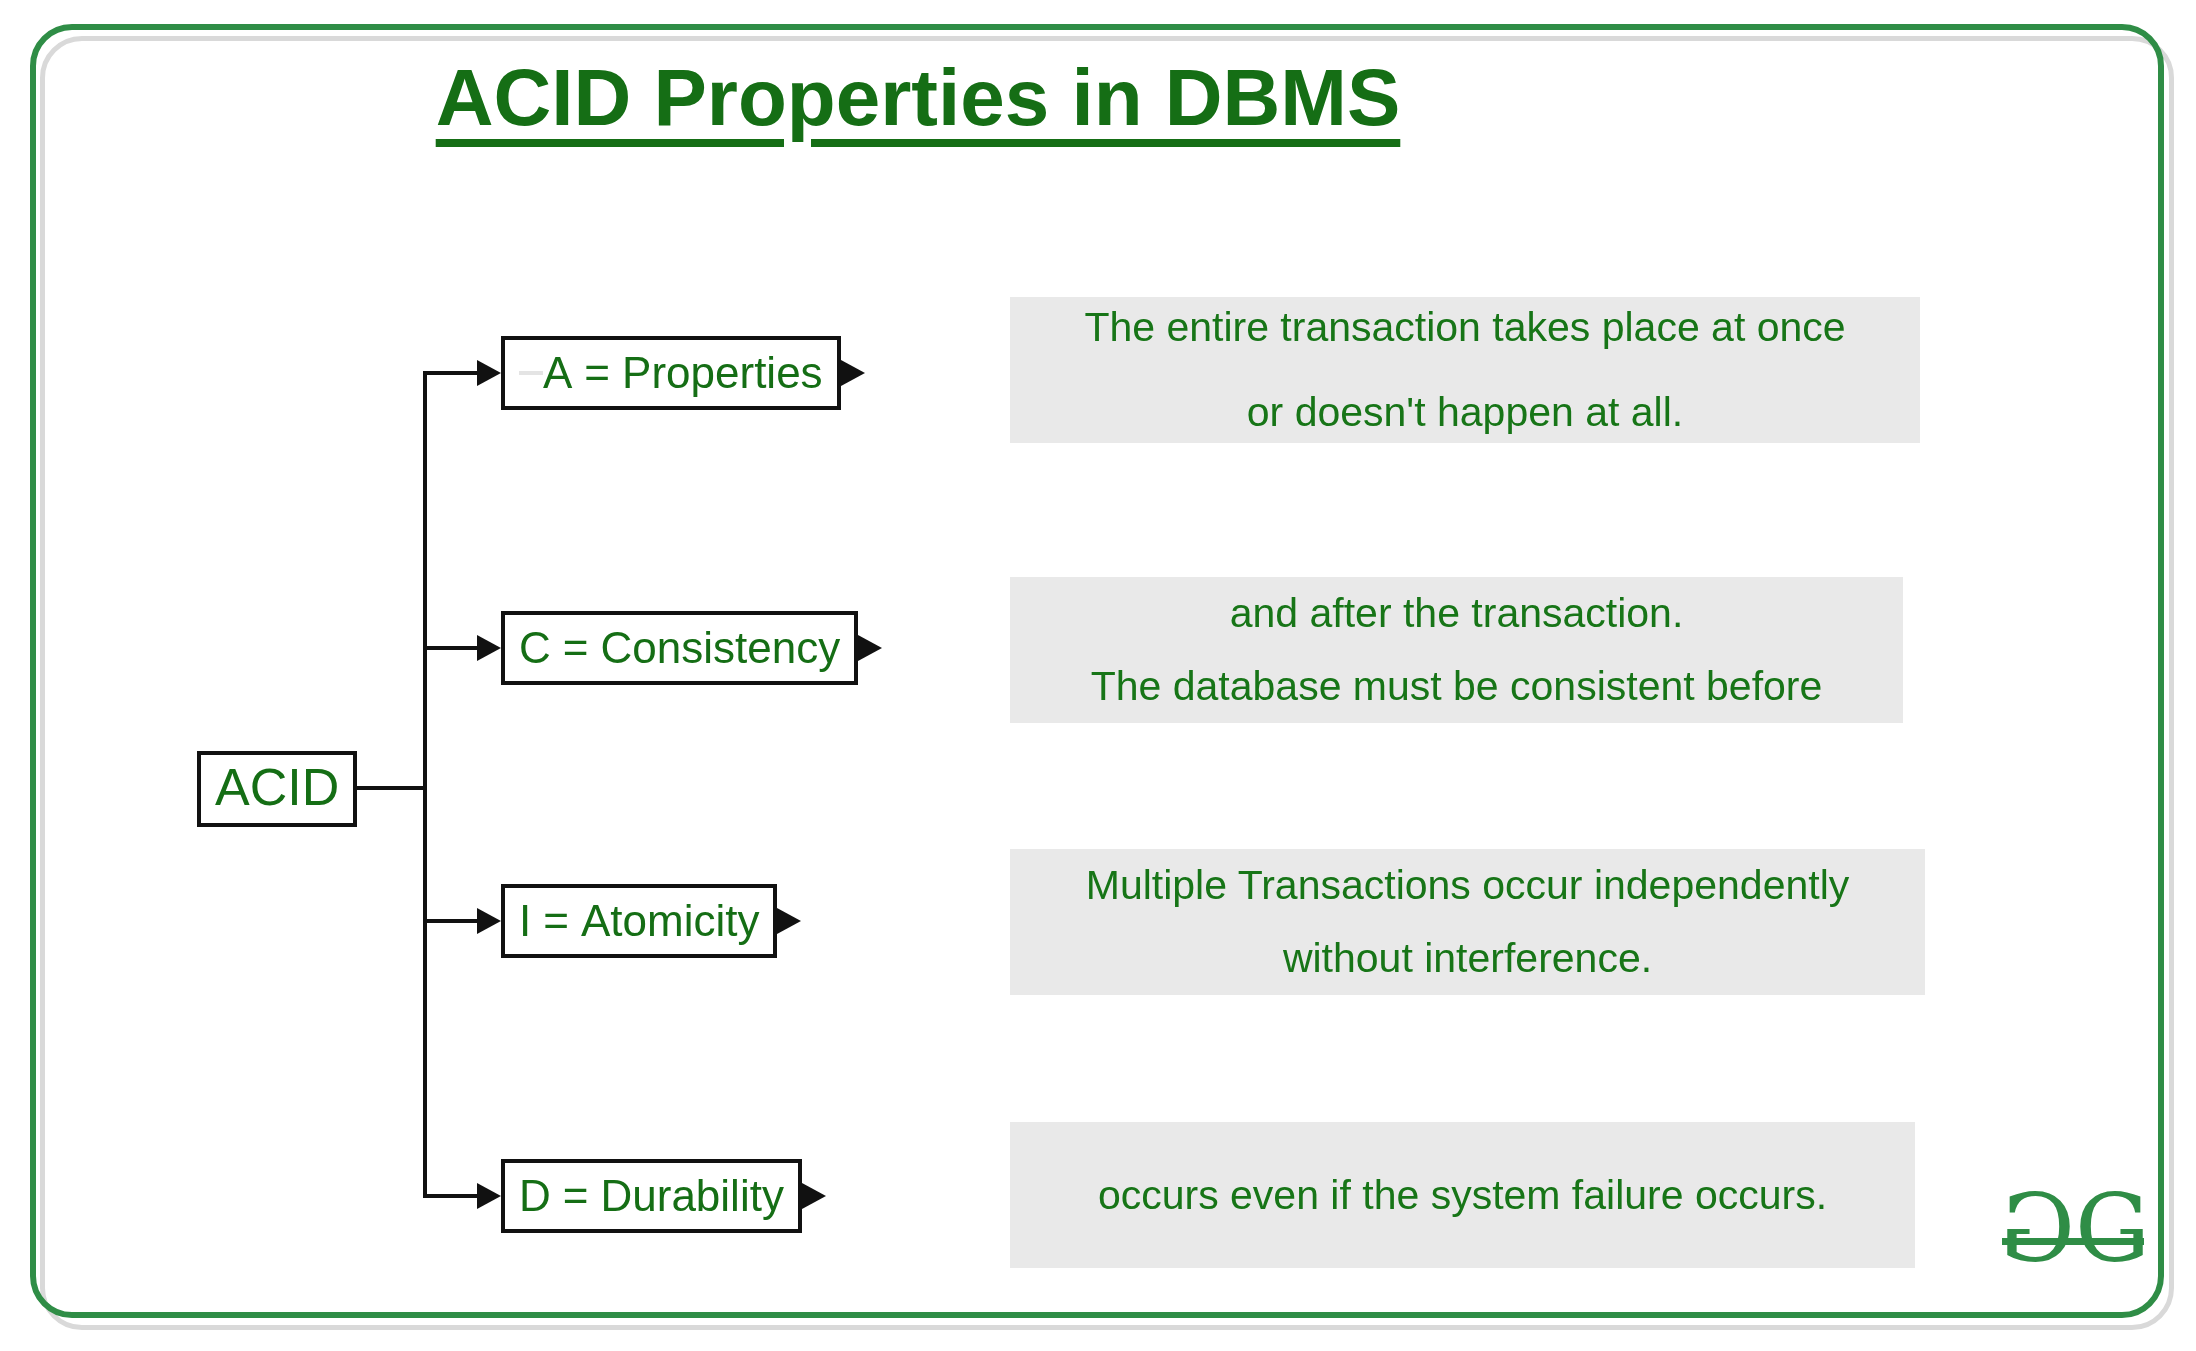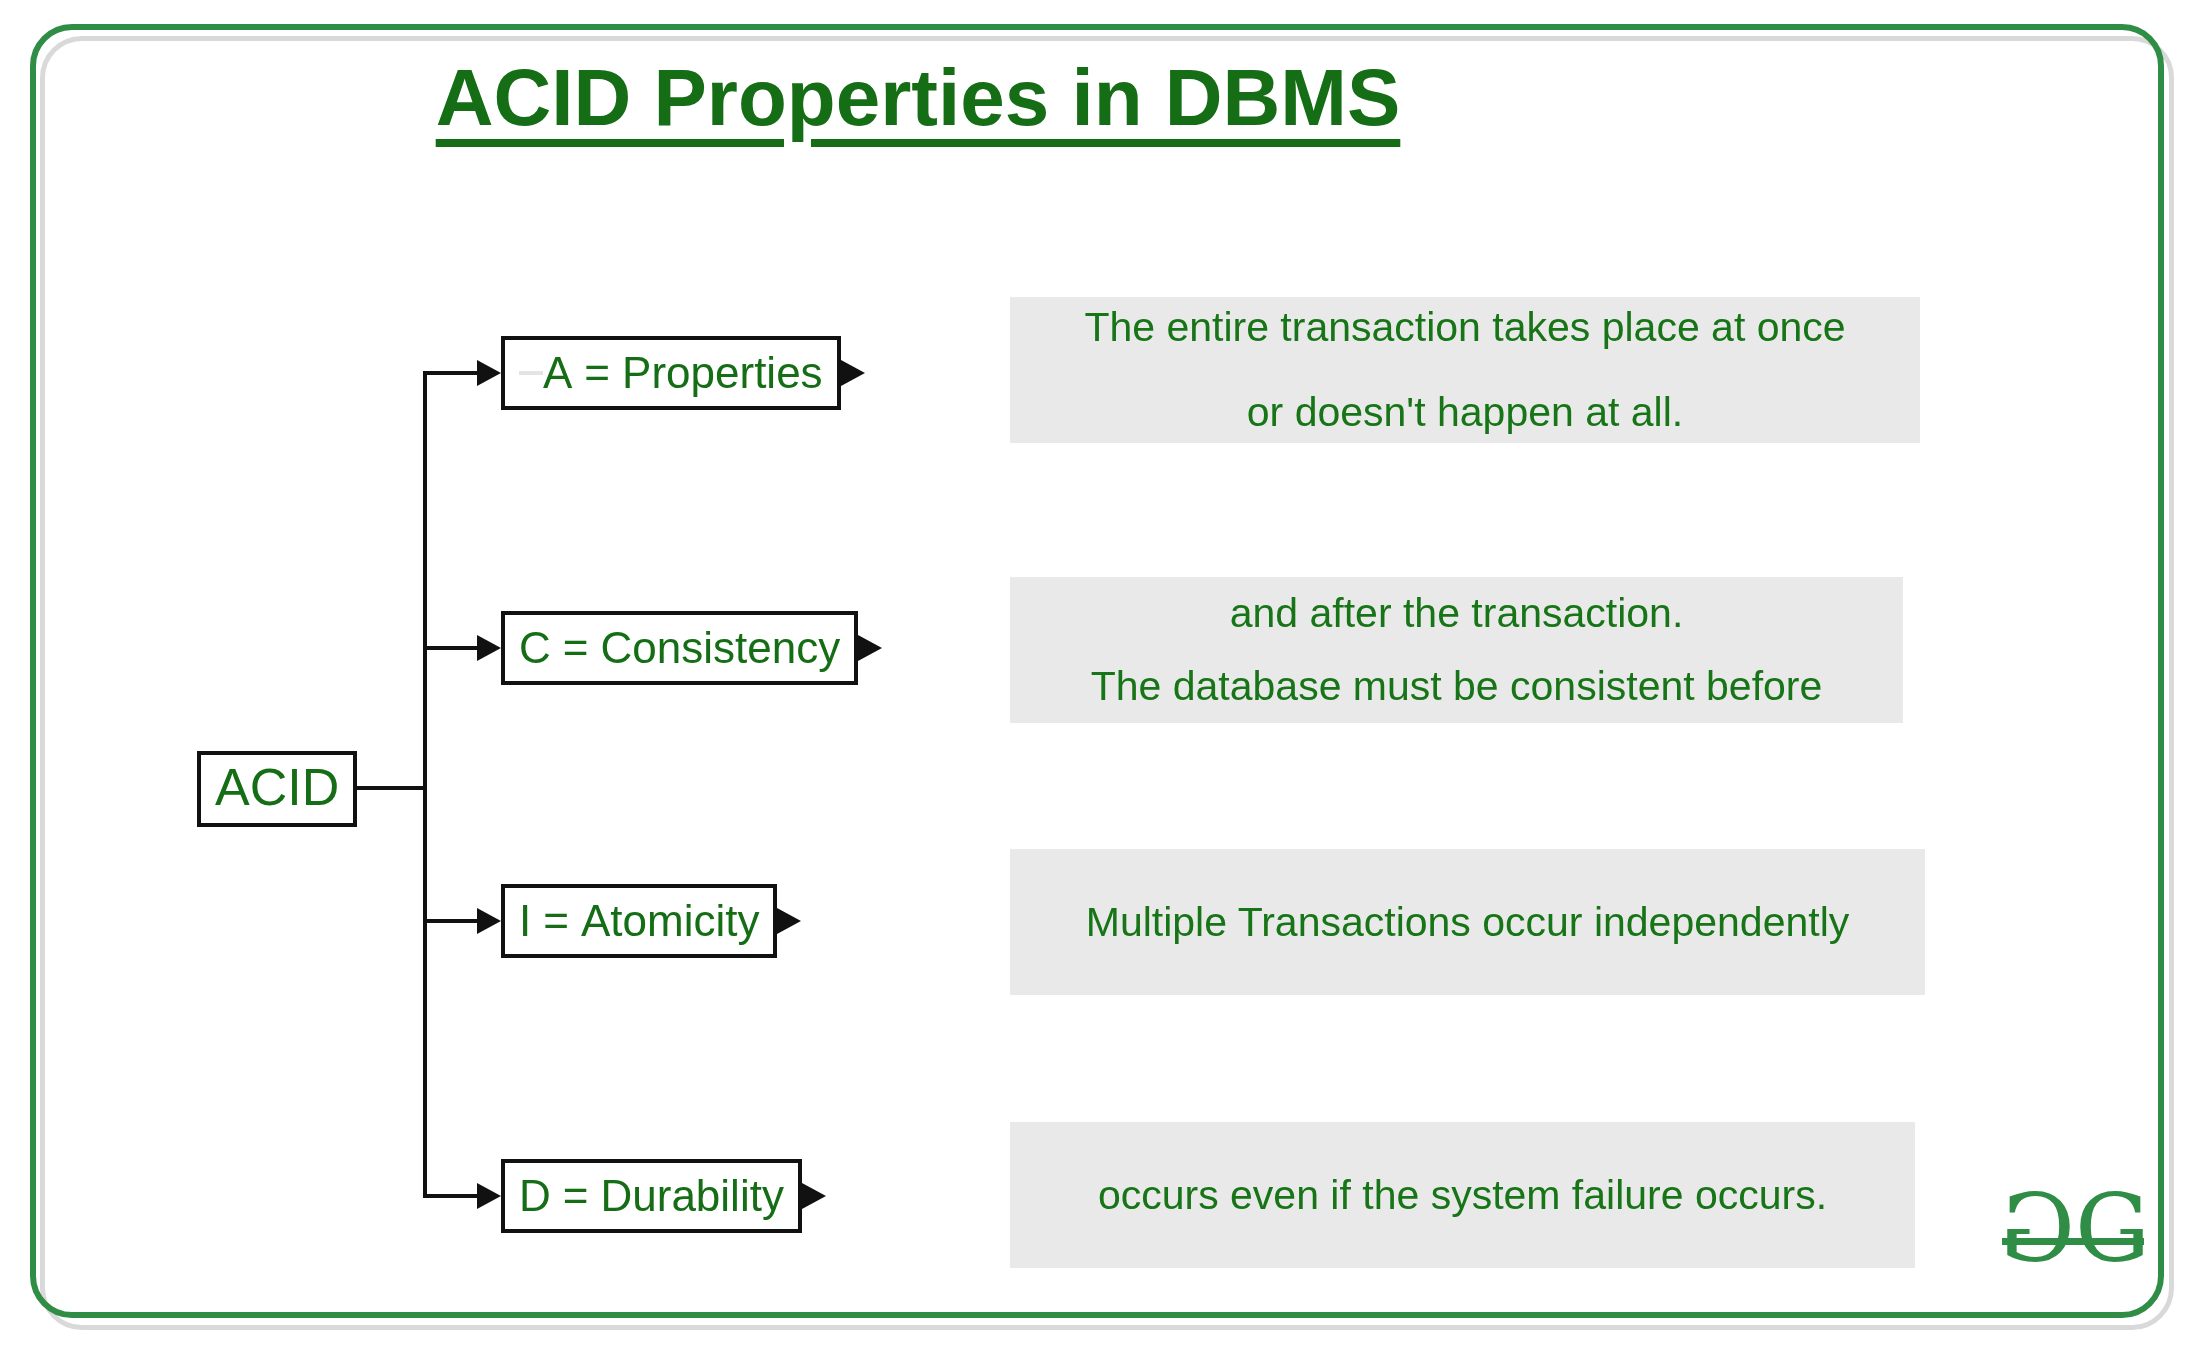--- a/index.html
+++ b/index.html
@@ -162,20 +162,21 @@
       <div class="pbox">
         <span class="letter">I</span>
         <span class="peq">=</span>
         <span class="pname">Atomicity</span>
       </div>
       <div class="hline line-out"></div>
       <div class="arrowhead"></div>
     </div>
     <div class="desc" style="top:849px; width:915px;">
       <div>Multiple Transactions occur independently</div>
+      <div>without interference.</div>
     </div>
 
     <div class="branch" style="top:1154px;">
       <div class="hline line-in"></div>
       <div class="arrowhead"></div>
       <div class="pbox">
         <span class="letter">D</span>
         <span class="peq">=</span>
         <span class="pname">Durability</span>
       </div>

